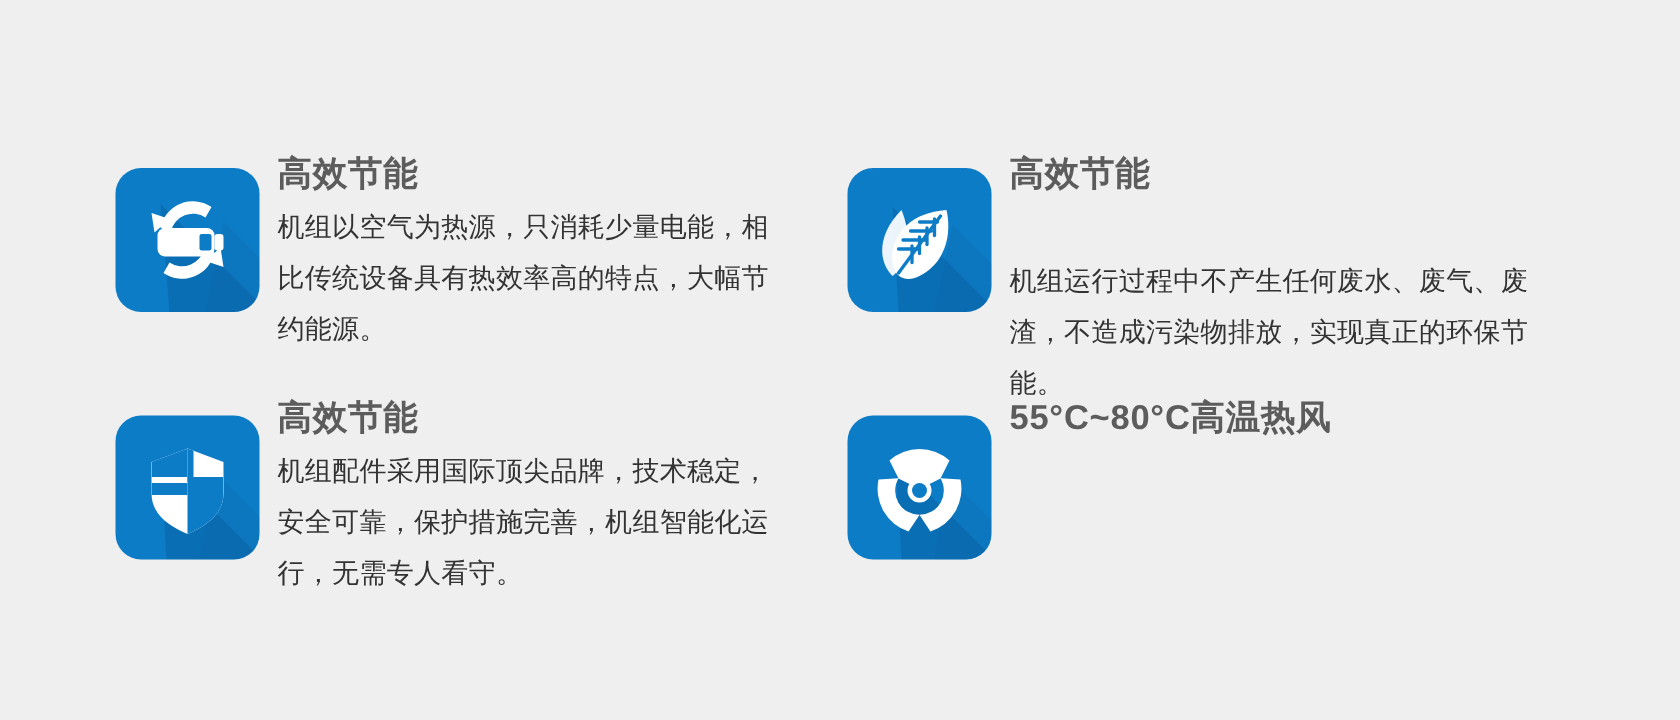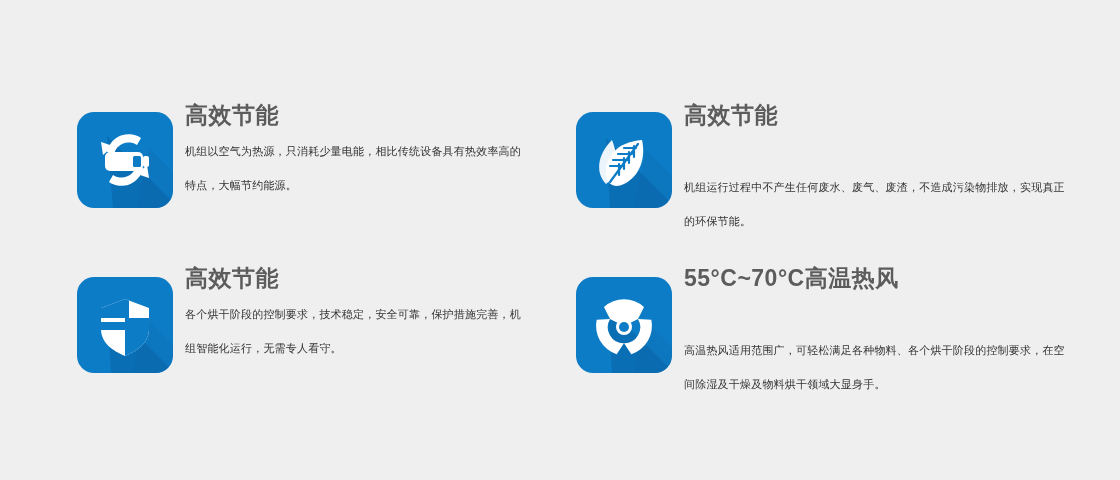--- a/index.html
+++ b/index.html
@@ -14,21 +14,21 @@
     overflow: hidden;
   }
   .features-grid {
     box-sizing: border-box;
     width: 1120px;
     height: 480px;
     padding: 100px 60px 0 77px;
     display: grid;
     grid-template-columns: 483px 492px;
     grid-template-rows: 163px auto;
-    column-gap: 16px;
+    column-gap: 5px;
     align-content: start;
   }
   .feature-card {
     display: flex;
     align-items: flex-start;
   }
   .feature-icon {
     position: relative;
     flex: 0 0 auto;
     width: 96px;
@@ -54,21 +54,21 @@
   .feature-title {
     font-size: 23px;
     font-weight: bold;
     color: #5c5c5c;
     line-height: 30px;
     margin: 0 0 4px 0;
     letter-spacing: 0.5px;
     white-space: nowrap;
   }
   .feature-desc {
-    font-size: 11px;
+    font-size: 18px;
     color: #333333;
     line-height: 34px;
     margin: 0;
     letter-spacing: 0.2px;
   }
   .col-left .feature-desc { width: 338px; }
   .col-right .feature-desc { width: 382px; margin-top: 40px; }
   .row2 .feature-icon { margin-top: 14px; }
 </style>
 </head>
@@ -167,21 +167,21 @@
               <rect x="48" y="41" width="24" height="38" fill="#0d7cc6"></rect>
               <rect x="20" y="45" width="28" height="8" fill="#0d7cc6"></rect>
               <rect x="48" y="22" width="4" height="22" fill="#0d7cc6"></rect>
             </g>
           </g>
         </svg>
       </div>
     </div>
     <div class="feature-text">
       <h3 class="feature-title">高效节能</h3>
-      <p class="feature-desc">各个烘干阶段的控制要求，技术稳定，安全可靠，保护措施完善，机组智能化运行，无需专人看守。</p>
+      <p class="feature-desc">机组配件采用国际顶尖品牌，技术稳定，安全可靠，保护措施完善，机组智能化运行，无需专人看守。</p>
     </div>
   </div>
 
   <div class="feature-card col-right row2">
     <div class="feature-icon">
       <div class="glyph-wrap">
         <svg viewBox="0 0 96 96" xmlns="http://www.w3.org/2000/svg">
           <defs>
             <clipPath id="clipTile4">
                 <rect x="0" y="0" width="96" height="96" rx="17" ry="17"></rect>
@@ -200,18 +200,17 @@
                   <path d="M-14 -8 L-20 -20 A30 30 0 0 1 20 -20 L14 -8 A16 16 0 0 0 -14 -8 Z"></path>
                 </g>
               <circle cx="0" cy="0" r="8" fill="#ffffff"></circle>
               <circle cx="0" cy="0" r="5" fill="#0d7cc6"></circle>
             </g>
           </g>
         </svg>
       </div>
     </div>
     <div class="feature-text">
-      <h3 class="feature-title">55°C~70°C高温热风</h3>
-      <p class="feature-desc">高温热风适用范围广，可轻松满足各种物料、各个烘干阶段的控制要求，在空间除湿及干燥及物料烘干领域大显身手。</p>
+      <h3 class="feature-title">55°C~80°C高温热风</h3>
     </div>
   </div>
 
 </div>
 
 </body></html>

